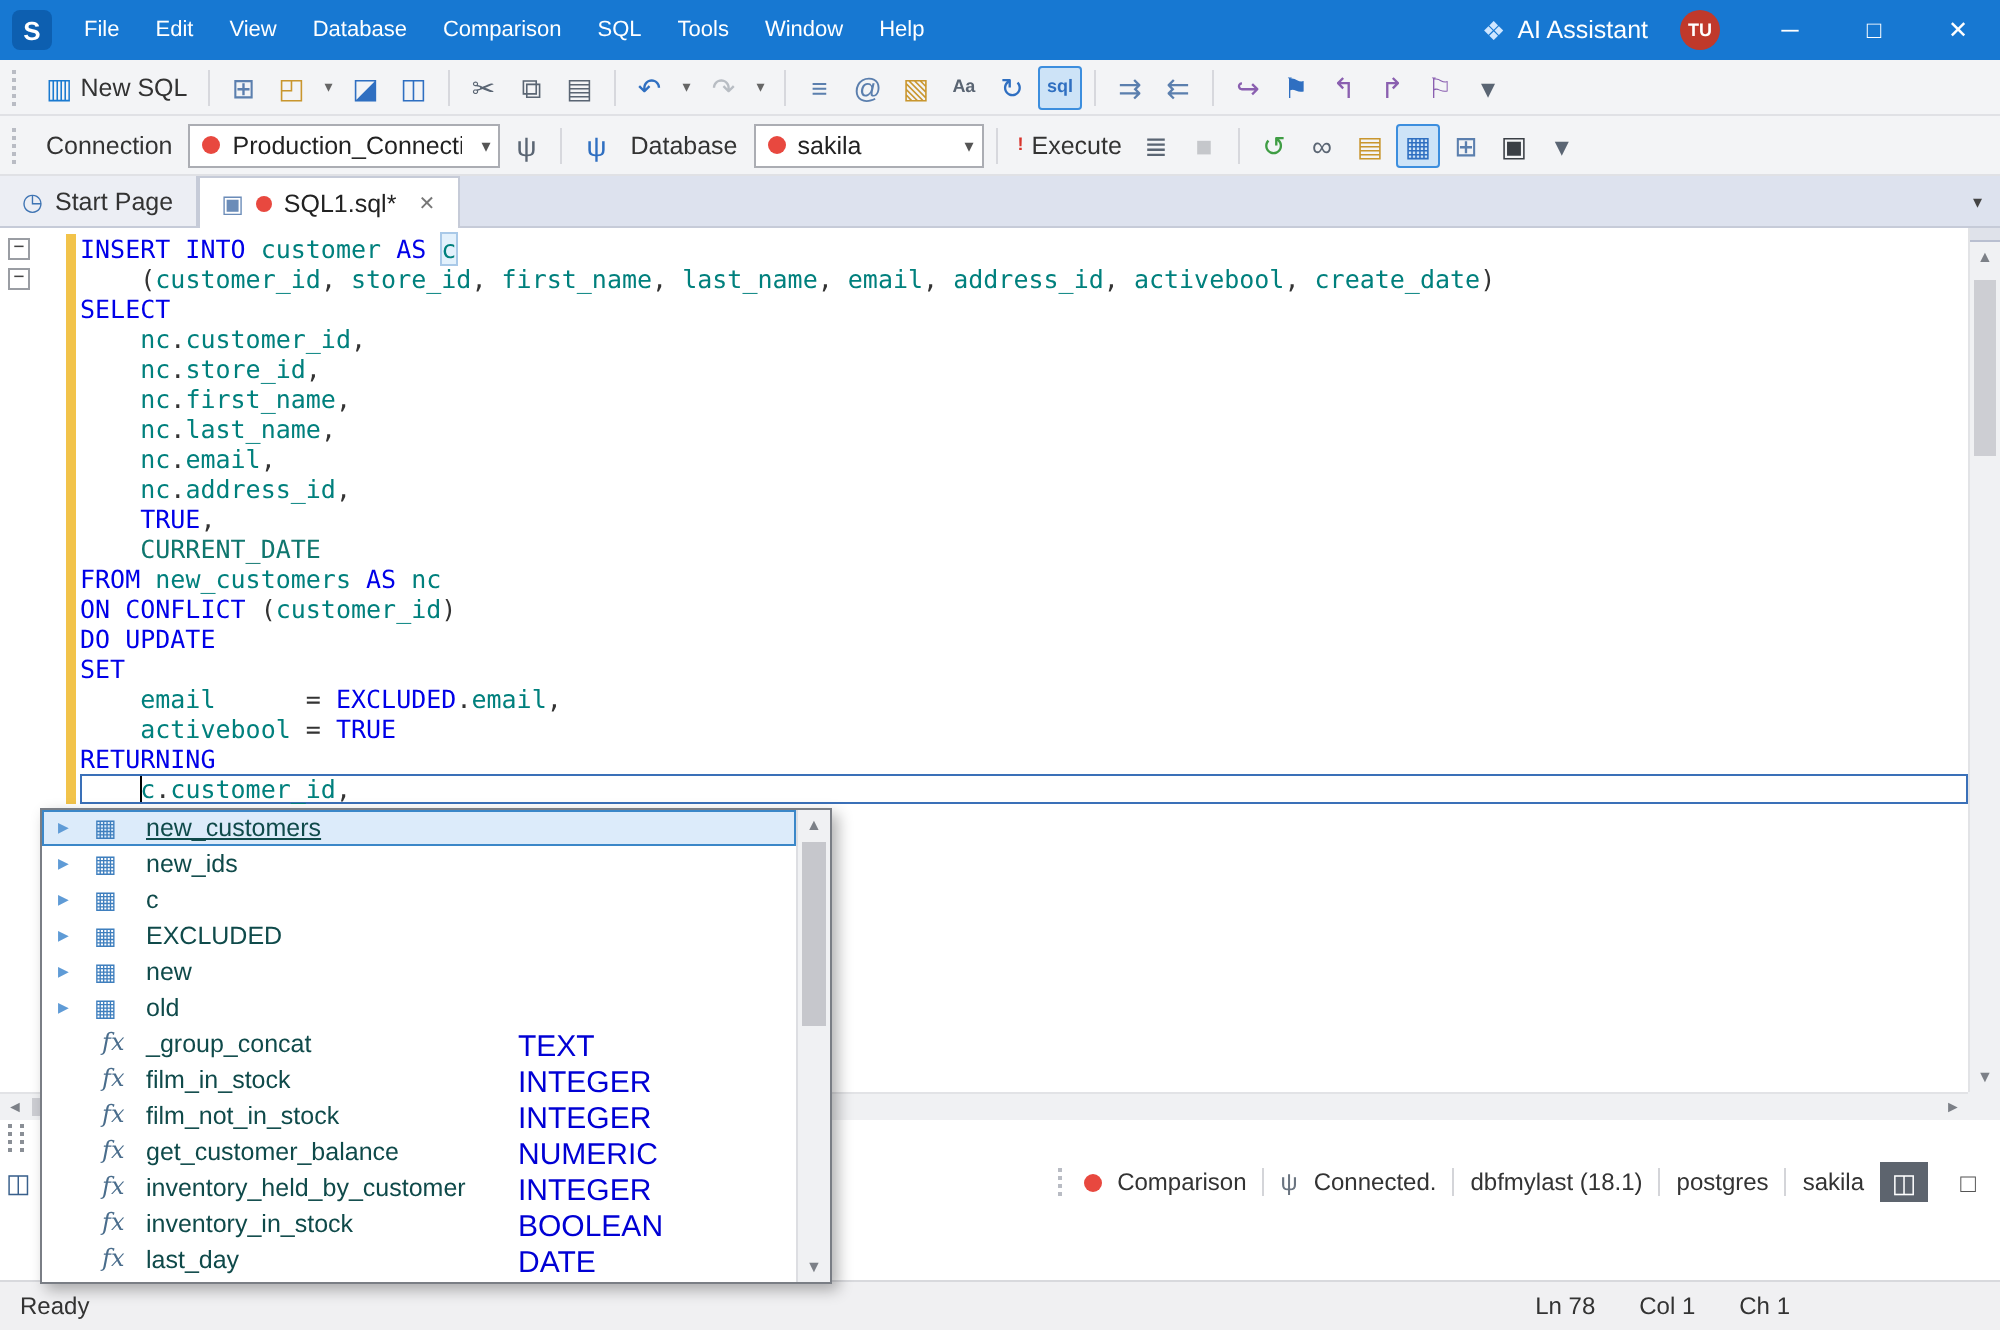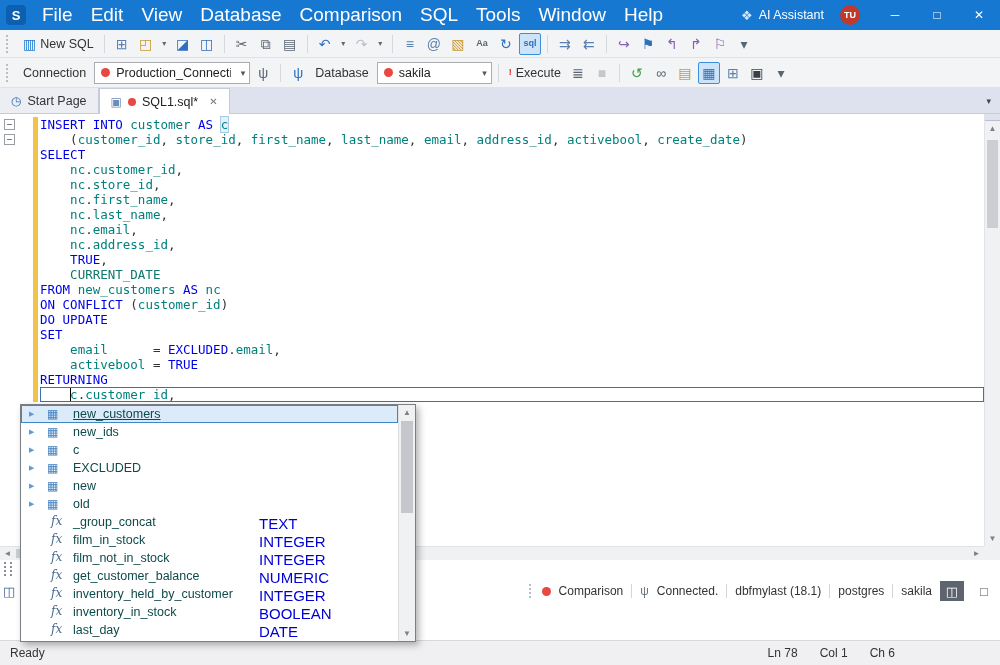--- a/index.html
+++ b/index.html
@@ -7,21 +7,21 @@
   #app {
     position: relative; width:1000px; height:665px; overflow:hidden;
     font-family:"Liberation Sans",sans-serif; background:#fff;
     display:flex; flex-direction:column; font-size:12.5px; color:#333;
   }
   
   #titlebar { height:30px; background:#1778d2; display:flex; align-items:center; color:#fff; flex:0 0 30px; }
   #logo { width:20px; height:20px; margin:0 7px 0 6px; background:#0d5fb0; border-radius:4px;
           display:flex; align-items:center; justify-content:center; font-weight:bold; font-size:13px; color:#fff; }
   #menubar { display:flex; height:30px; align-items:center; }
-  .menu-item { padding:0 9px; font-size:19px; line-height:30px; }
+  .menu-item { padding:0 9px; font-size:11px; line-height:30px; }
   #title-right { margin-left:auto; display:flex; align-items:center; height:30px; }
   #ai-assistant { display:flex; align-items:center; gap:6px; padding:0 12px; font-size:12.5px; height:30px; }
   #ai-assistant .glyph { color:#cfe6ff; font-size:13px; }
   #avatar { width:20px; height:20px; border-radius:50%; background:#c0392b; color:#fff;
             font-size:9px; font-weight:bold; display:flex; align-items:center; justify-content:center; margin:0 14px 0 4px; }
   .winbtn { width:42px; height:30px; display:flex; align-items:center; justify-content:center; font-size:12px; }
   
   .toolbar { display:flex; align-items:center; background:#f3f4f6; border-bottom:1px solid #e0e1e5; padding:0 4px; gap:2px; }
   #toolbar1 { height:28px; flex:0 0 28px; }
   #toolbar2 { height:30px; flex:0 0 30px; }
@@ -344,21 +344,21 @@
     </div>
   </div>
 
   <div id="whitegap"></div>
 
   <div id="statusbar">
     <span>Ready</span>
     <div id="status-right">
       <span>Ln 78</span>
       <span>Col 1</span>
-      <span>Ch 6</span>
+      <span>Ch 1</span>
     </div>
   </div>
 
   <div id="popup">
     <div id="ac-list">
         <div class="ac-row selected">
           <span class="ac-exp">▶</span>
           <span class="ac-icon">▦</span>
           <span class="ac-label">new_customers</span>
         </div>

